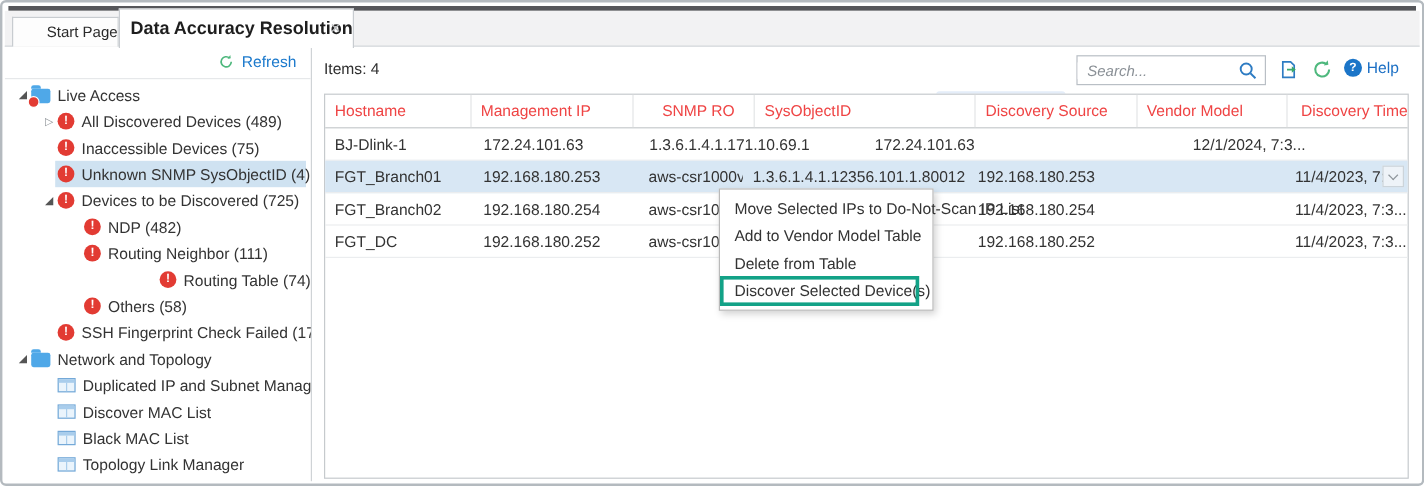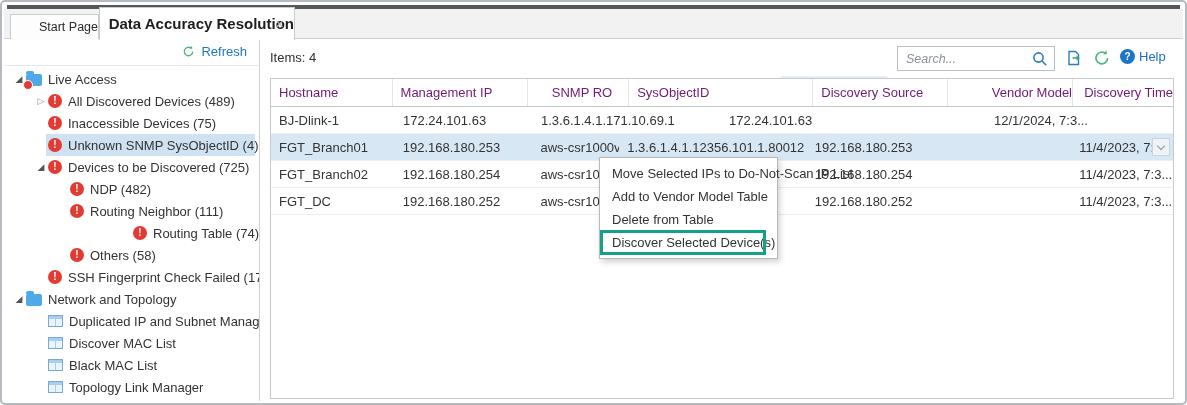--- a/index.html
+++ b/index.html
@@ -71,21 +71,21 @@
     gap:4px; cursor:pointer; }
   .ic-help { width:15px; height:15px; border-radius:50%; background:#1b75c8; color:#fff;
     font-size:10px; font-weight:bold; line-height:15px; text-align:center; }
   .ic-help:before { content:"?"; }
   .help-text { color:#1b6fc4; font-size:13px; }
 
   
   .tablebox { position:absolute; left:10px; top:39px; width:904px; height:321px;
     border:1px solid #c6cacd; background:#fff; }
   .thead { display:flex; height:28px; border-bottom:1px solid #c6cacd; }
-  .th { font-size:13px; color:#701a75; padding:6px 0 0 8px; border-right:1px solid #e3e5e7;
+  .th { font-size:13px; color:#ef4444; padding:6px 0 0 8px; border-right:1px solid #e3e5e7;
     overflow:hidden; white-space:nowrap; }
   .th:last-child { border-right:none; }
   .tr { display:flex; height:27px; border-bottom:1px solid #ebedef; position:relative; }
   .tr.selected { background:#d8e7f4; }
   .td { font-size:13px; color:#333; padding:6px 0 0 8px; overflow:hidden;
     white-space:nowrap; }
   .dd-box { position:absolute; right:3px; top:4px; width:18px; height:18px; background:#eef3f8;
     border:1px solid #ccd4da; cursor:pointer; }
   .dd-box i { position:absolute; left:5px; top:4px; width:6px; height:6px;
     border-right:1.5px solid #8e959b; border-bottom:1.5px solid #8e959b;
@@ -239,21 +239,21 @@
         <span class="help-text">Help</span>
       </div>
 
       <div class="tablebox">
         <div class="thead" id="thead">
             <div class="th" style="width: 124px;">Hostname</div>
             <div class="th" style="width: 138px;">Management IP</div>
             <div class="th" style="width: 87px; margin-left: 16px;">SNMP RO</div>
             <div class="th" style="width: 188px;">SysObjectID</div>
             <div class="th" style="width: 137px;">Discovery Source</div>
-            <div class="th" style="width: 128px; text-align: right;">Vendor Model</div>
+            <div class="th" style="width: 128px;">Vendor Model</div>
             <div class="th" style="width: 102px; text-align: right;">Discovery Time</div>
           </div>
         <div id="tbody">
             <div class="tr">
               <div class="td" style="width: 124px;">BJ-Dlink-1</div>
               <div class="td" style="width: 138px;">172.24.101.63</div>
               <div class="td" style="width: 188px;">1.3.6.1.4.1.171.10.69.1</div>
               <div class="td" style="width: 137px;">172.24.101.63</div>
               <div class="td" style="width: 128px;"></div>
               <div class="td" style="width: 102px;">12/1/2024, 7:3...</div>

